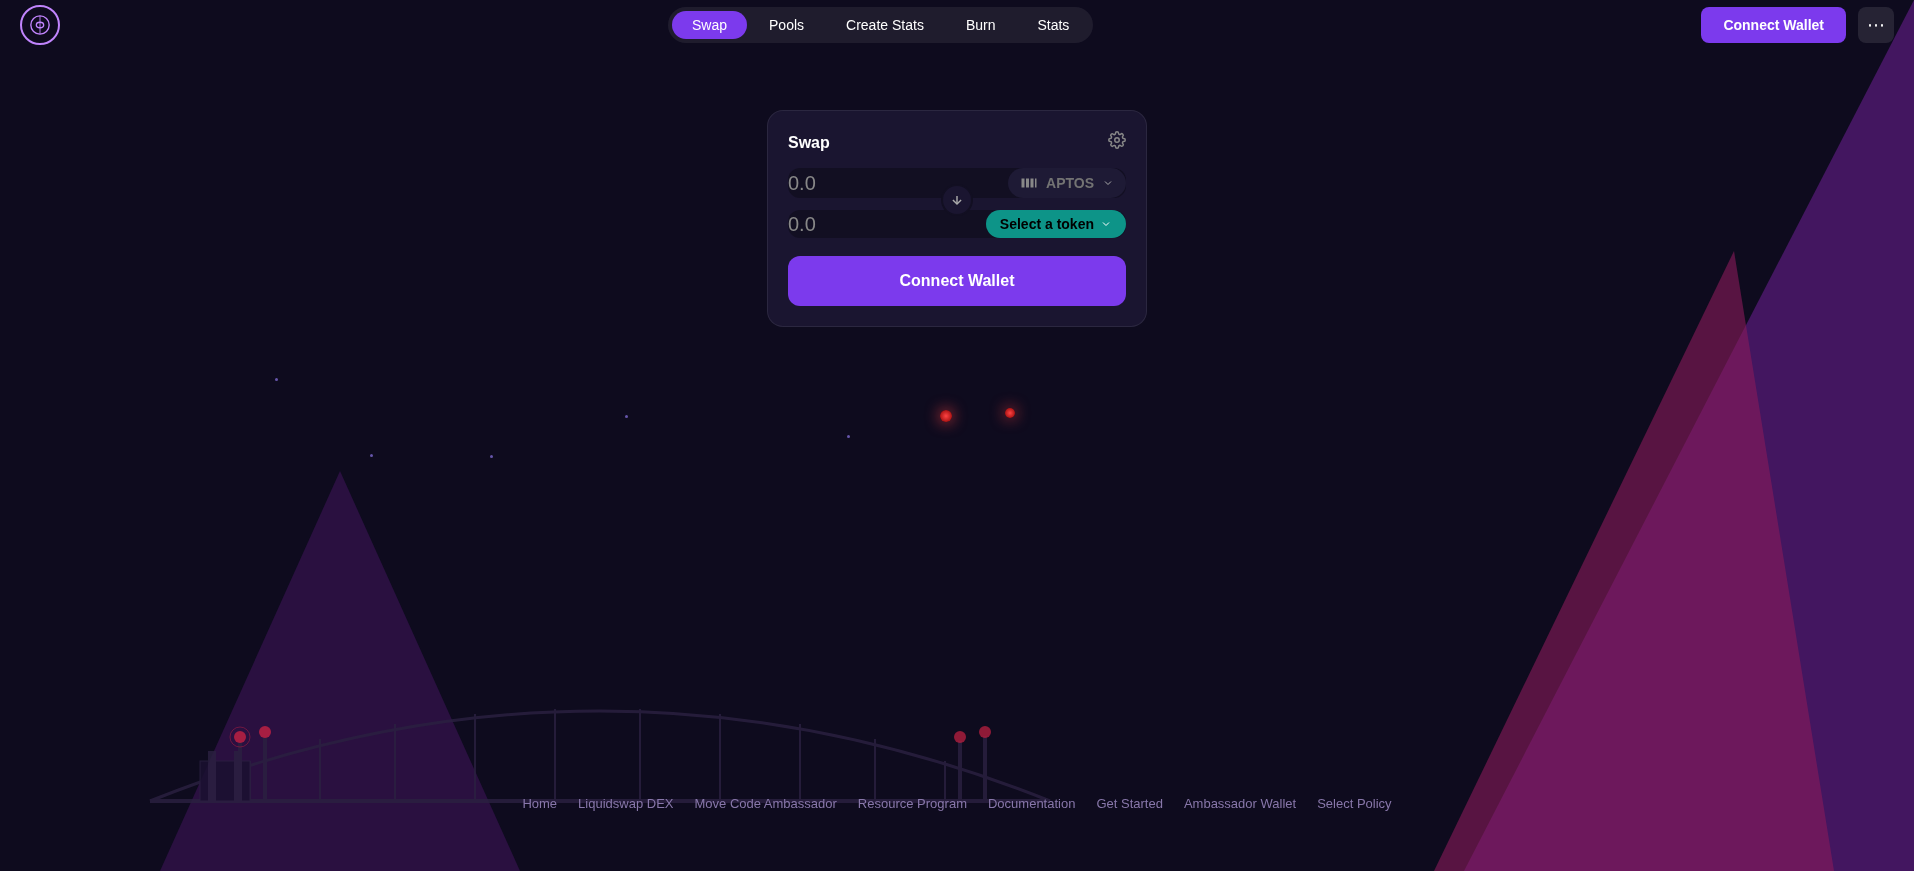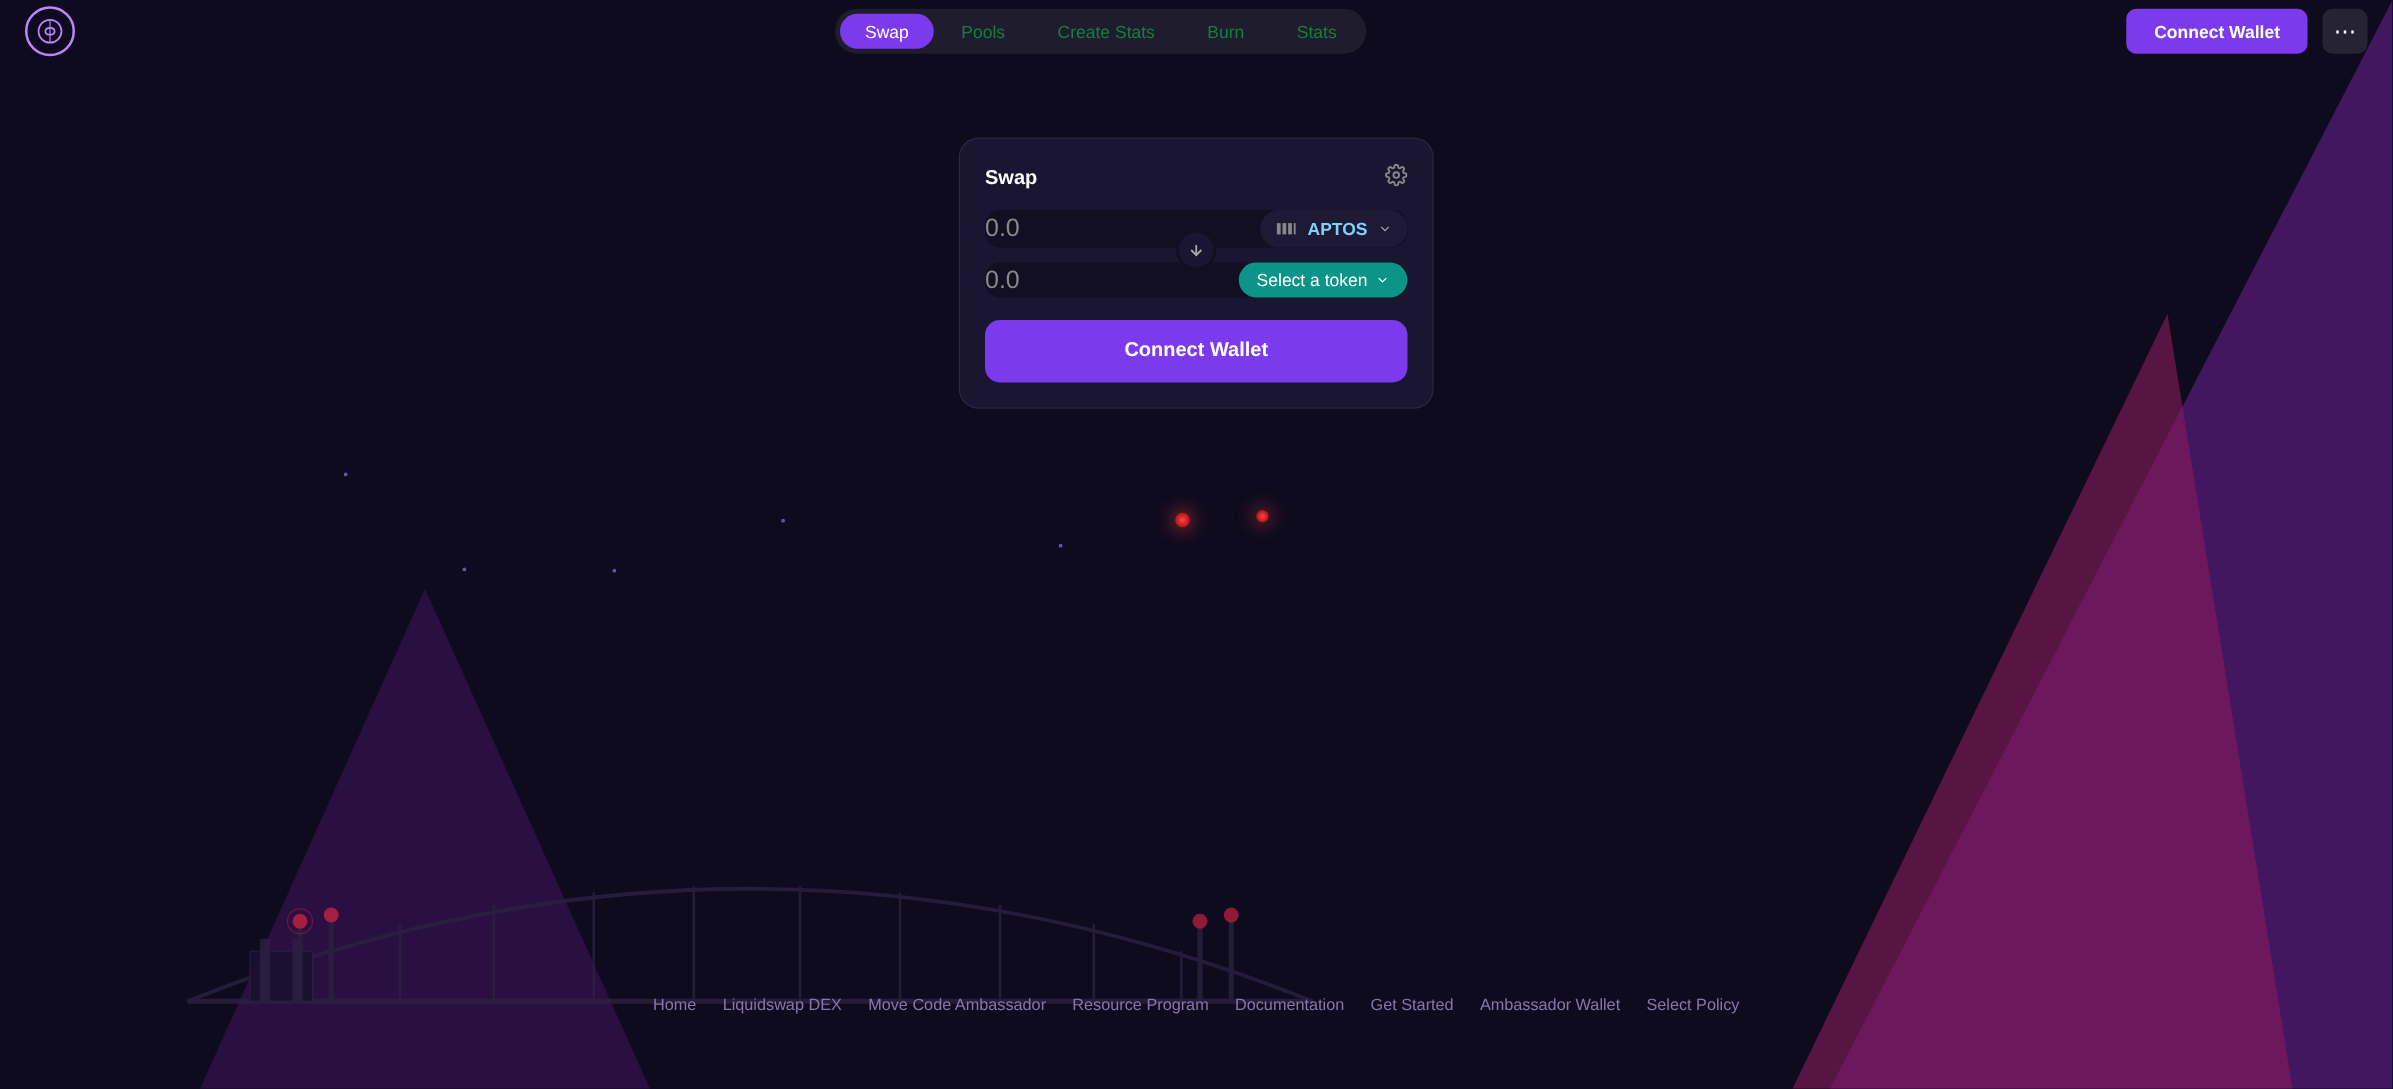--- a/index.html
+++ b/index.html
@@ -64,21 +64,21 @@
       border-radius: 25px;
       padding: 4px;
       gap: 2px;
     }
 
     .nav-item {
       padding: 6px 20px;
       border-radius: 20px;
       cursor: pointer;
       font-size: 14px;
-      color: #15803d;
+      color: #ffffff;
       transition: all 0.2s;
     }
 
     .nav-item.active {
       background: #7c3aed;
       color: white;
     }
 
     .header-right {
       display: flex;
@@ -171,32 +171,32 @@
     .token-selector {
       display: flex;
       align-items: center;
       gap: 8px;
       background: #1e1a35;
       border-radius: 20px;
       padding: 6px 12px;
       cursor: pointer;
       font-size: 14px;
       font-weight: 600;
-      color: #7dd3fc;
+      color: #737373;
       text-align: right;
     }
 
     .token-selector-green {
       background: #0d9488;
       border-radius: 20px;
       padding: 6px 14px;
       cursor: pointer;
       font-size: 14px;
-      font-weight: 400;
-      color: #ffffff;
+      font-weight: 700;
+      color: #000000;
       display: flex;
       align-items: center;
       gap: 6px;
     }
 
     .swap-arrow-container {
       display: flex;
       justify-content: center;
       align-items: center;
       position: relative;

